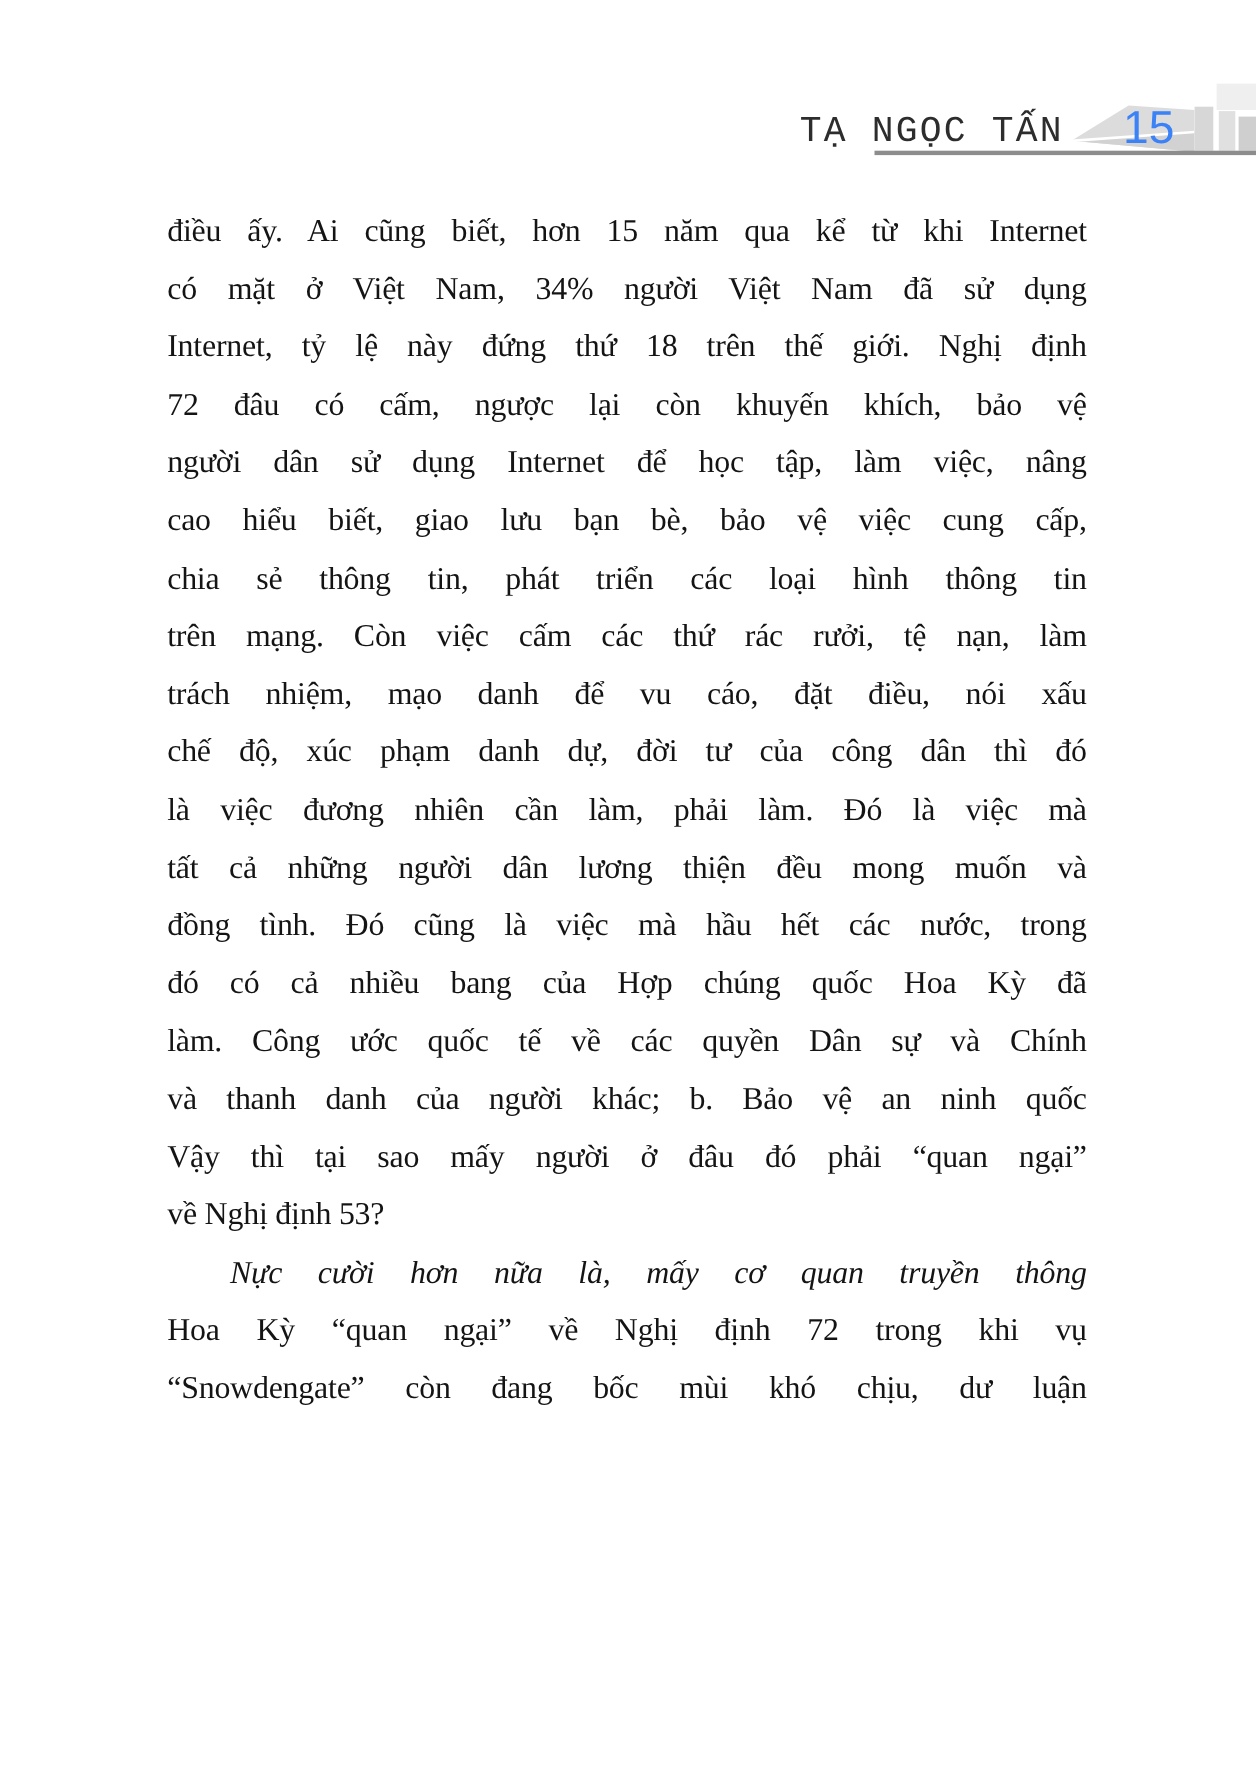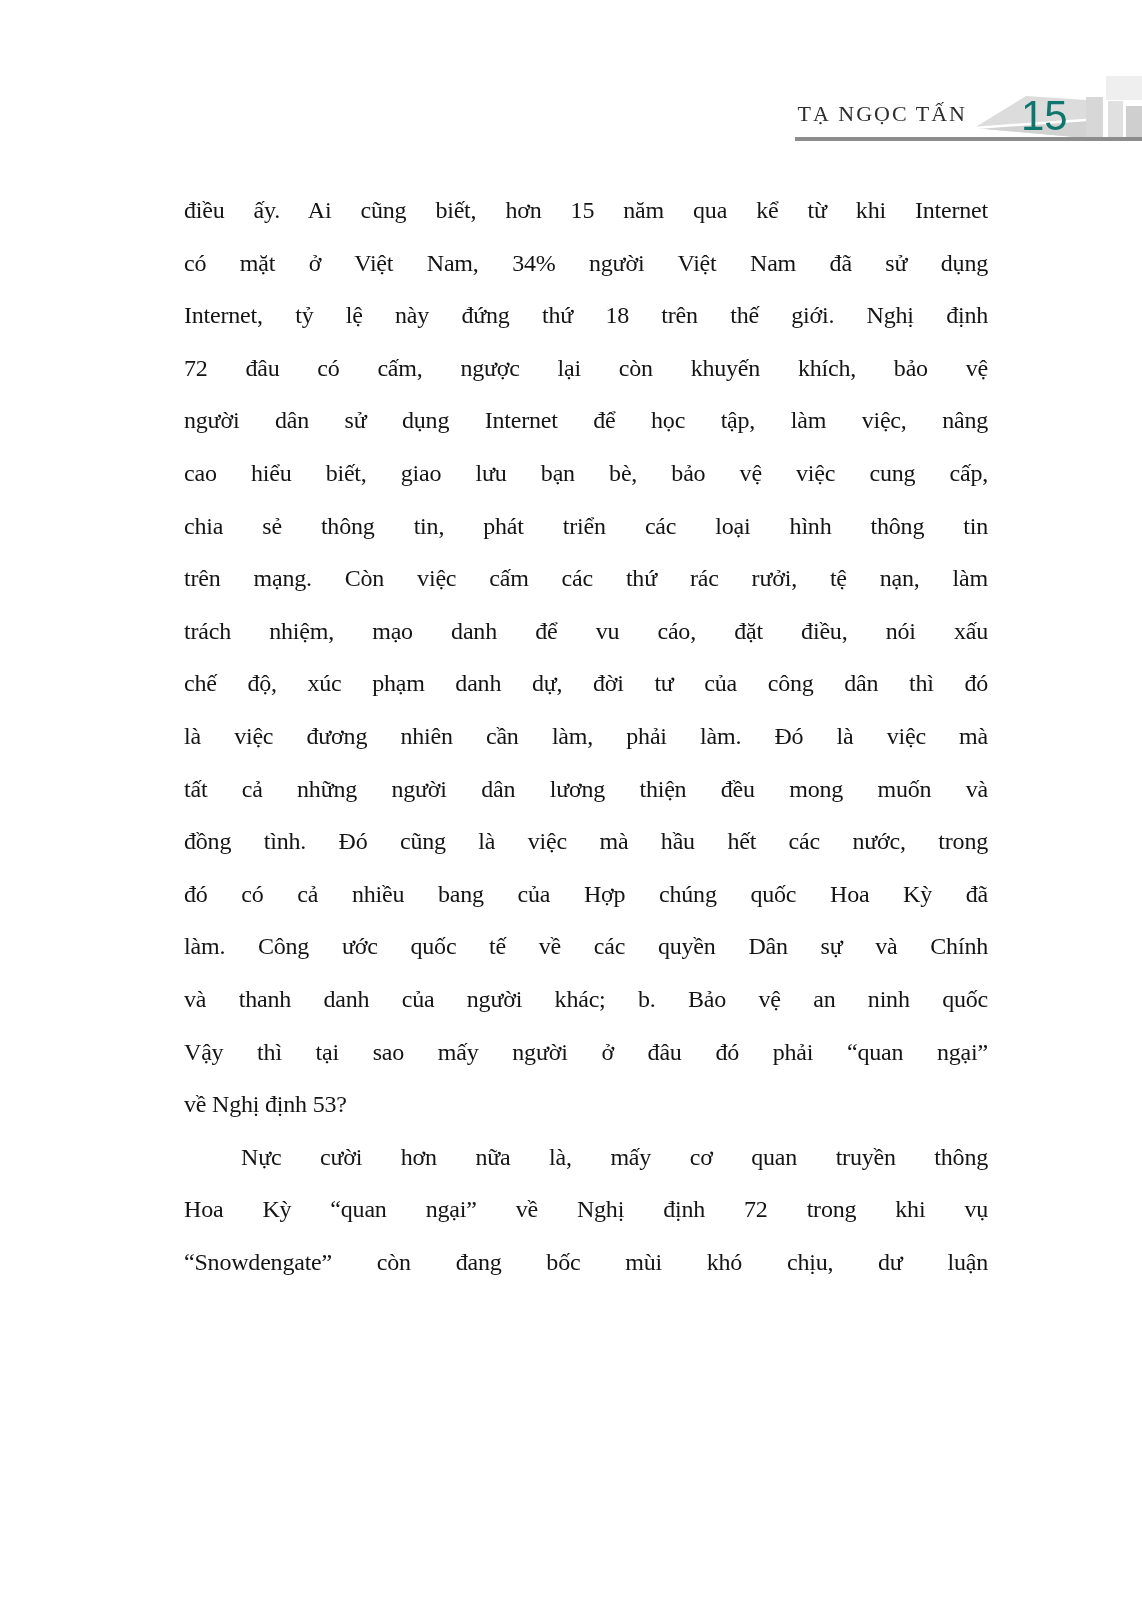--- a/index.html
+++ b/index.html
@@ -11,36 +11,36 @@
     overflow: hidden;
     font-family: "Liberation Serif", "DejaVu Serif", serif;
   }
 
   
   .page-header { position: absolute; left: 0; top: 0; width: 100%; height: 150px; }
   .author {
     position: absolute;
     top: 103px;
     right: 175px;
-    font-size: 22px;
+    font-size: 33px;
     line-height: 1;
     letter-spacing: 2px;
     color: #2d2d2d;
     white-space: nowrap;
-    font-family: Liberation Serif, serif;
+    font-family: Liberation Mono, monospace;
   }
   .nib-wrap { position: absolute; left: 972px; top: 92px; width: 114px; height: 48px; }
   .page-number {
     position: absolute;
     left: 1021px;
     top: 95px;
     font-family: "Liberation Sans", "DejaVu Sans", sans-serif;
     font-size: 42px;
     line-height: 1;
-    color: #0f766e;
+    color: #3b82f6;
     z-index: 3;
   }
   .header-rule {
     position: absolute;
     left: 795px;
     top: 137px;
     width: 347px;
     height: 4px;
     background: #8d8d8d;
     z-index: 2;
@@ -53,32 +53,31 @@
 
   
   .page-body {
     position: absolute;
     left: 152px;
     top: 184px;
     width: 836px;
     color: #141414;
   }
   .line {
-    font-size: 24px;
+    font-size: 29px;
     line-height: 52.6px;
     height: 52.6px;
     overflow: hidden;
     letter-spacing: -0.2px;
     text-align: justify;
     text-align-last: justify;
     white-space: normal;
-    margin-left: 32px;
   }
   .line.para-end { text-align-last: left; }
-  .line.indent { padding-left: 57px; }
+  .line.indent { padding-left: 57px; font-style: italic; }
 </style>
 </head>
 <body>
 
 <div class="page">
 
   <header class="page-header">
     <span class="author">TẠ NGỌC TẤN</span>
 
     <span class="nib-wrap">

